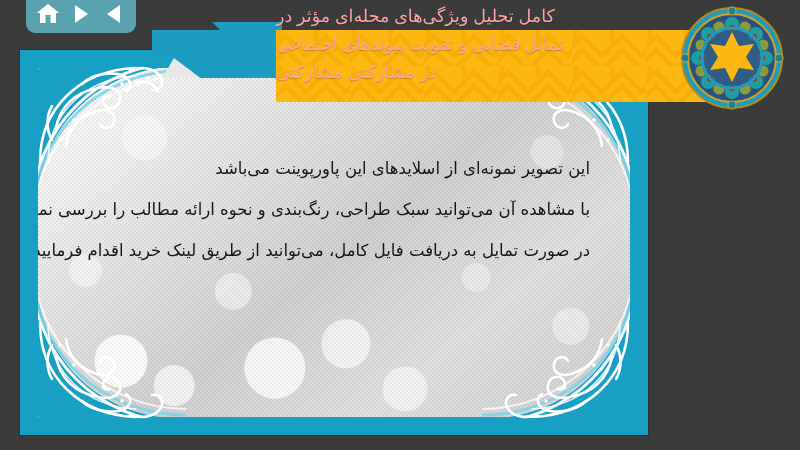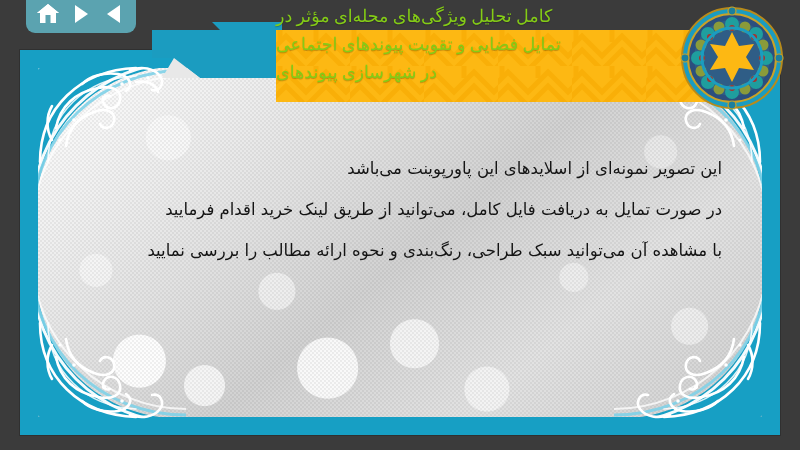--- a/index.html
+++ b/index.html
@@ -34,21 +34,21 @@
     border-right:13px solid #ffffff;
   }
   .tri-right{
     width:0;height:0;border-top:9px solid transparent;border-bottom:9px solid transparent;
     border-left:13px solid #ffffff;
   }
   .home-ico{display:block;}
 
   
   .slide{
-    position:absolute;left:20px;top:50px;width:760px;height:385px;
+    position:absolute;left:20px;top:50px;width:628px;height:385px;
     background:#e8e8e8;
     box-shadow:0 0 0 1px rgba(0,0,0,.18);
     overflow:hidden;
     z-index:10;
   }
   
   .frame-teal{position:absolute;inset:0;background:#179fc4;}
   .frame-inner{
     position:absolute;left:18px;top:18px;right:18px;bottom:18px;
     background:#d9d9d9;
@@ -97,23 +97,23 @@
     position:absolute;inset:0;opacity:.55;
   }
   .title-text{
     position:absolute;left:276px;top:-2px;width:430px;height:114px;
     display:flex;flex-direction:column;align-items:flex-end;justify-content:flex-start;
     padding-top:4px;box-sizing:border-box;
     direction:rtl;text-align:right;
     z-index:34;pointer-events:none;
   }
   .title-line{
-    color:#84cc16;font-size:17.5px;line-height:28px;white-space:nowrap;
+    color:#fca5a5;font-size:17.5px;line-height:28px;white-space:nowrap;
     text-shadow:0 1px 1px rgba(0,0,0,.22);
-    font-family:Liberation Serif, serif;
+    font-family:Liberation Sans, sans-serif;
   }
 
   
   .medallion{position:absolute;left:680px;top:6px;z-index:36;}
 
   
   .body-text{
     position:absolute;left:40px;top:80px;right:40px;
     direction:rtl;text-align:right;
     z-index:20;
@@ -166,22 +166,22 @@
         <svg width="210" height="150" viewBox="0 0 210 150">
           <path d="M210,0 C210,88 148,150 60,150 L0,150 L0,156 L210,156 Z" fill="#179fc4"></path>
           <path d="M214,0 C214,88 148,154 60,154" fill="none" stroke="#ffffff" stroke-width="3" opacity=".95"></path>
           <path d="M214,-8 C214,84 144,146 60,146" fill="none" stroke="#7fd2e8" stroke-width="3" opacity=".9"></path>
           <path d="M214,-16 C214,78 138,140 60,140" fill="none" stroke="#ffffff" stroke-width="2" opacity=".75"></path>
         </svg>
       </div>
 
       <div class="body-text">
         <div class="body-line">این تصویر نمونه‌ای از اسلایدهای این پاورپوینت می‌باشد</div>
+        <div class="body-line">با مشاهده آن می‌توانید سبک طراحی، رنگ‌بندی و نحوه ارائه مطالب را بررسی نمایید</div>
         <div class="body-line">در صورت تمایل به دریافت فایل کامل، می‌توانید از طریق لینک خرید اقدام فرمایید</div>
-        <div class="body-line">با مشاهده آن می‌توانید سبک طراحی، رنگ‌بندی و نحوه ارائه مطالب را بررسی نمایید</div>
       </div>
     </div>
 
     <svg style="position:absolute;left:6px;top:4px;" width="150" height="120" viewBox="0 0 150 120">
       <g fill="none" stroke="#ffffff" stroke-width="2.6" stroke-linecap="round">
         <path d="M14,108 C14,54 54,16 110,14"></path>
         <path d="M22,108 C22,60 60,24 110,22" stroke-width="1.6" opacity=".85"></path>
         <path d="M30,74 C34,52 50,38 72,34 C86,31 96,36 94,46 C92,55 82,57 78,50 C75,45 79,40 84,42"></path>
         <path d="M40,92 C42,76 52,64 68,58 C80,53 90,58 88,67 C86,75 77,76 74,70"></path>
         <path d="M56,30 C64,22 78,18 92,20 C104,22 108,32 100,37"></path>
@@ -271,21 +271,21 @@
             </g>
           </pattern>
         </defs>
         <rect width="438" height="72" fill="url(#gir)"></rect>
       </svg>
     </div>
 
     <div class="title-text">
       <div class="title-line">کامل تحلیل ویژگی‌های محله‌ای مؤثر در</div>
       <div class="title-line">تمایل فضایی و تقویت پیوندهای اجتماعی</div>
-      <div class="title-line">در شهرسازی پیوندهای</div>
+      <div class="title-line">در مشارکتی مشارکتی</div>
     </div>
 
     <svg class="medallion" width="104" height="104" viewBox="0 0 104 104">
       <circle cx="52" cy="52" r="50" fill="#1b9cc0" stroke="#b88a1a" stroke-width="2"></circle>
       <circle cx="52" cy="52" r="44" fill="#2b4f7e" stroke="#c9a227" stroke-width="2"></circle>
       <g>
         <circle cx="52" cy="52" r="38" fill="#2f5d86"></circle>
         <g fill="#1f9e9e">
           <circle cx="52" cy="18" r="7"></circle>
             <circle cx="76" cy="28" r="7"></circle>

